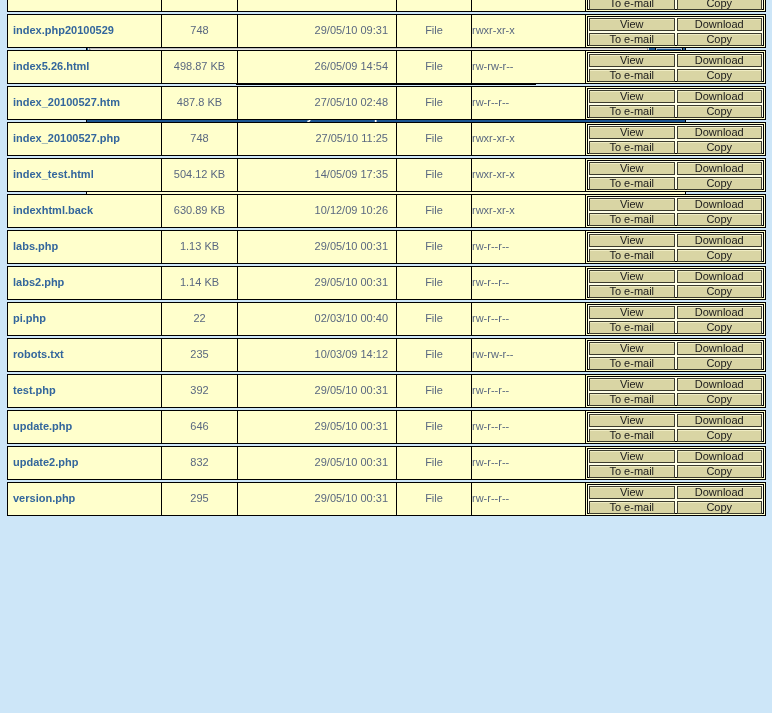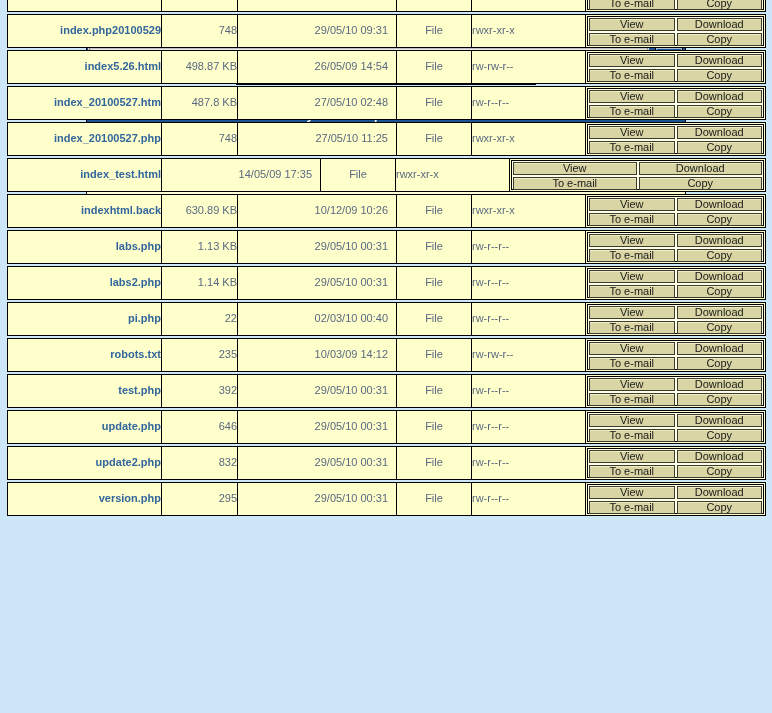--- a/index.html
+++ b/index.html
@@ -16,22 +16,22 @@
   .row{
     box-sizing:border-box;
     height:34px;margin-bottom:2px;
     background:#FFFFCC;
     border:1px solid #000;
     display:flex;
     font-size:11px;
   }
   .c{box-sizing:border-box;height:100%;line-height:31px;overflow:hidden;white-space:nowrap;}
   .c + .c{border-left:1px solid #000;}
-  .c.name{width:153px;padding-left:5px;text-align:right;}
-  .c.size{width:76px;text-align:right;color:#5A6880;}
+  .c.name{width:153px;padding-left:5px;text-align:left;}
+  .c.size{width:76px;text-align:center;color:#5A6880;}
   .c.date{width:151px;text-align:right;color:#5A6880;}
   .c.type{width:75px;text-align:center;color:#5A6880;margin-left:8px;}
   .c.perms{width:114px;text-align:left;color:#5A6880;}
   .c.btns{flex:1;padding:1px;line-height:normal;}
   .file-link{color:#33669C;font-weight:bold;text-decoration:none;cursor:pointer;}
   .btnbox{
     box-sizing:border-box;height:100%;
     border:1px solid #000;background:#FFFFE8;
     display:grid;grid-template-columns:1fr 1fr;grid-template-rows:1fr 1fr;
     gap:2px;padding:1px;
@@ -184,20 +184,21 @@
         <button class="abtn">To e-mail</button>
         <button class="abtn">Copy</button>
       </div>
     </div>
   </div>
 
   <div class="row">
     <div class="c name">
       <a class="file-link">index_test.html</a>
     </div>
+    <div class="c size">504.12 KB</div>
     <div class="c date">14/05/09 17:35</div>
     <div class="c type">File</div>
     <div class="c perms">rwxr-xr-x</div>
     <div class="c btns">
       <div class="btnbox">
         <button class="abtn">View</button>
         <button class="abtn">Download</button>
         <button class="abtn">To e-mail</button>
         <button class="abtn">Copy</button>
       </div>

